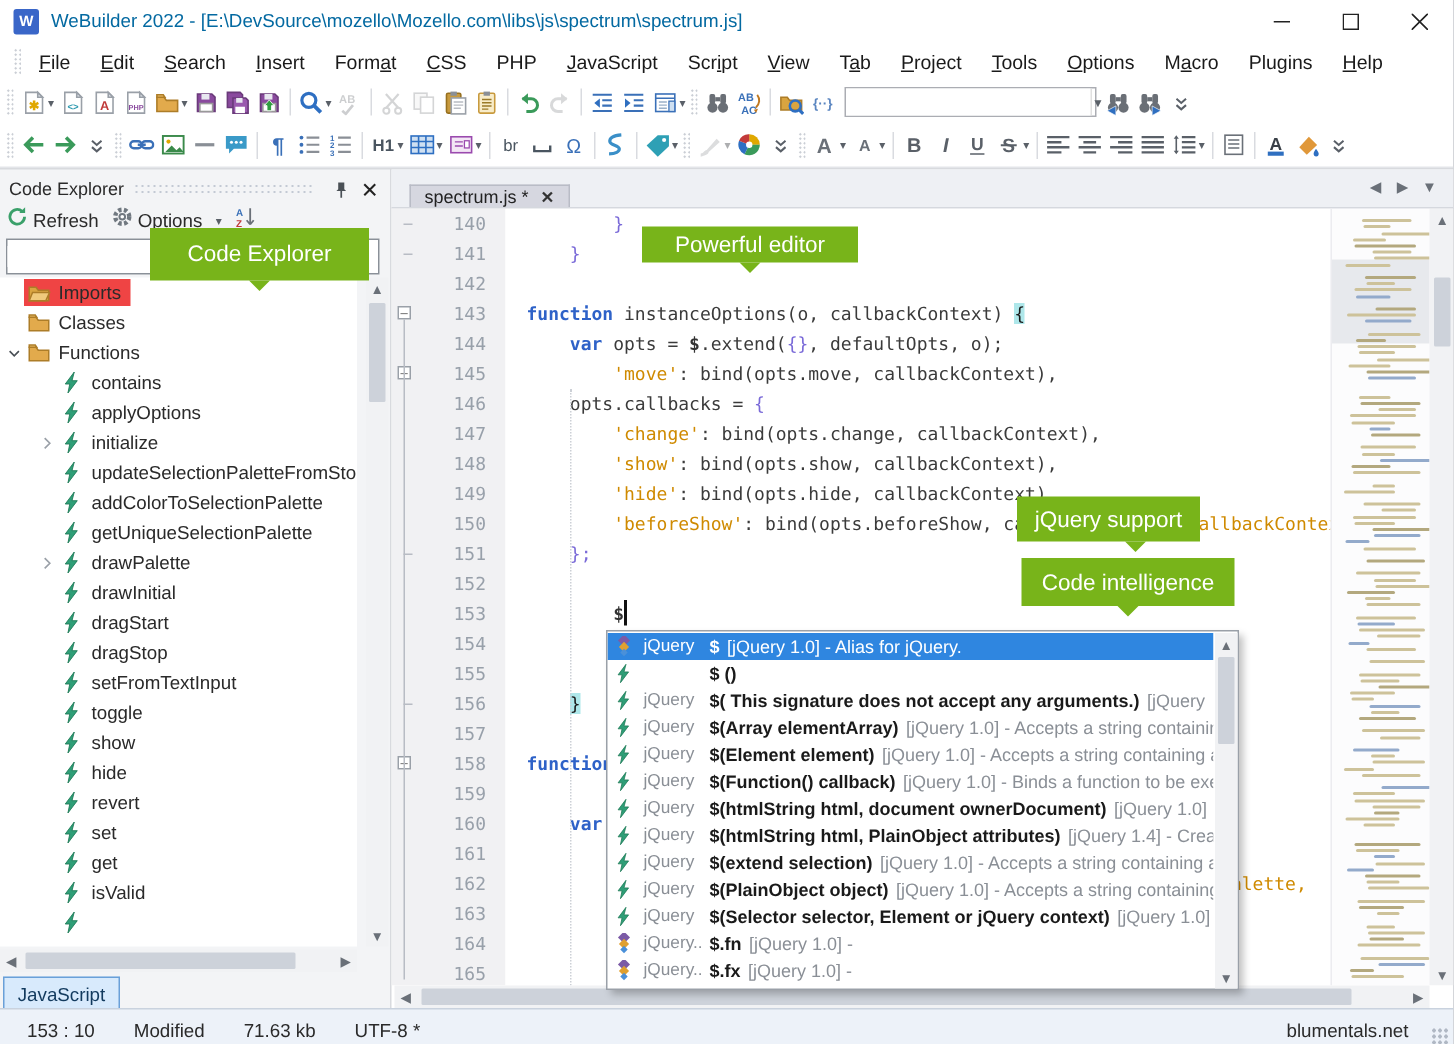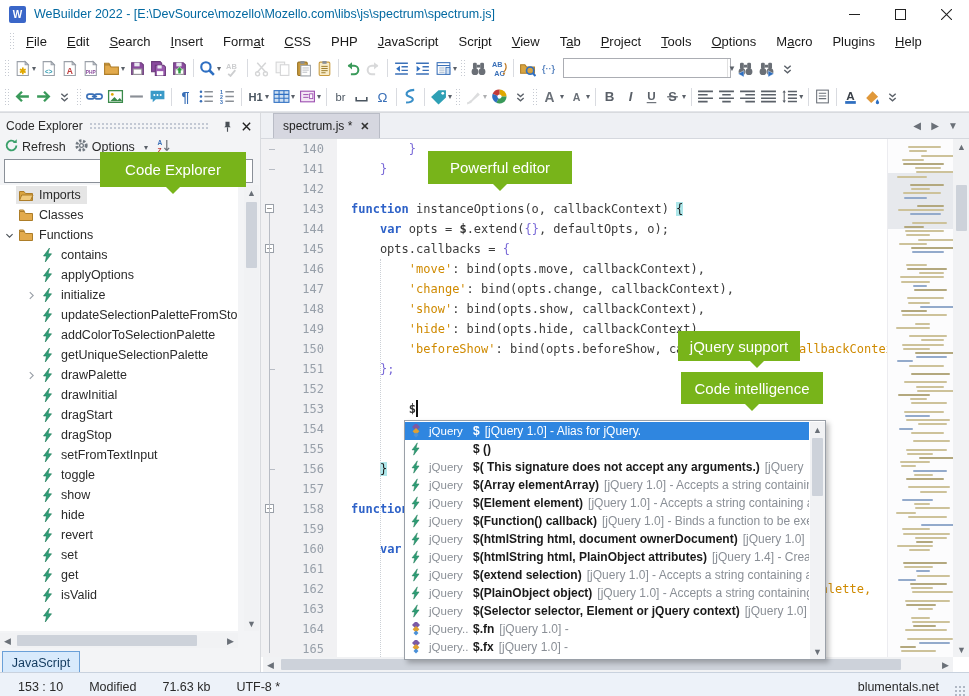--- a/index.html
+++ b/index.html
@@ -45,34 +45,34 @@
   #cetools .lab { font-size:12.5px; color:#2a2a2a; margin:0 8px 0 3px;text-align:right; }
   #cetools svg { width:15px; height:15px; }
   #cesearch { position:absolute; left:4px; top:46px; width:249px; height:24px; background:#fff; border:1px solid #8a9098; display:flex; align-items:center; }
   #cesearch input { flex:1; border:0; outline:0; font-size:12px; padding:0 6px; }
   #cesearch svg { width:14px; height:14px; margin-right:5px; }
   #tree { position:absolute; left:0; top:72px; width:238px; height:446px; background:#fff; overflow:hidden; }
   .trow { height:20px; display:flex; align-items:center; white-space:nowrap; }
   .trow .chev { width:14px; display:flex; justify-content:center; flex:none; }
   .trow .chev svg { width:11px; height:11px; }
   .tinner { display:flex; align-items:center; padding:1px 6px 1px 2px; }
-  .tinner.sel { background:#e5e5e5; }
+  .tinner.sel { background:#ef4444; }
   .trow svg.fico { width:16px; height:16px; flex:none; margin-right:5px; }
   .trow .tl { font-size:12.5px; color:#2a2a2a; }
   .sb { position:absolute; background:#f1f2f4; }
   .sb .ar { position:absolute; color:#6a7078; font-size:9px; width:15px; height:15px; display:flex; align-items:center; justify-content:center; }
   .sb .th { position:absolute; background:#cdd2da; border-radius:1px; }
   #treevs { right:1px; top:72px; width:15px; height:446px; }
   #treehs { left:0; top:520px; width:238px; height:15px; }
   #jstab { position:absolute; left:2px; top:538px; width:78px; height:23px; background:#d8eafc; border:1px solid #6aa0d8; display:flex; align-items:center; justify-content:center; font-size:12.5px; color:#123a5e; }
 
   
   #editor { position:absolute; left:260px; top:112px; width:709px; height:560px; border-top:1px solid #d8dade; border-left:1px solid #d8dade; background:#fff; }
   #tabbar { position:absolute; left:0; top:0; width:709px; height:26px; background:#eef0f4; border-bottom:1px solid #d5d8de; display:flex; align-items:flex-end; }
-  #tab1 { margin-left:12px; height:25px; background:#d6d7e0; border:1px solid #b9bcc6; border-bottom:0; display:flex; align-items:center; padding:0 9px; }
+  #tab1 { margin-left:12px; height:15px; background:#d6d7e0; border:1px solid #b9bcc6; border-bottom:0; display:flex; align-items:center; padding:0 9px; }
   #tab1 .tl { font-size:12px; color:#222; margin-right:8px; white-space:nowrap; }
   #tab1 .x { font-size:11px; color:#333; font-weight:bold; }
   #tabnav { margin-left:auto; display:flex; align-items:center; height:26px; padding-right:8px; }
   #tabnav div { width:18px; text-align:center; color:#6a7078; font-size:10px; }
   #edbody { position:absolute; left:0; top:26px; width:709px; height:518px; overflow:hidden; }
   #gutter { position:absolute; left:0; top:0; width:76px; height:518px; background:#f1f1f3; }
   .gl { height:20px; line-height:20px; font-family:"DejaVu Sans Mono", monospace; font-size:12px; color:#98a0aa; text-align:right; padding-right:13px; position:relative; }
   .foldbox { position:absolute; left:4px; top:5px; width:9px; height:9px; background:#fff; border:1px solid #9aa0a8; font:8px/7px "DejaVu Sans Mono",monospace; color:#555; text-align:center; }
   .foldline { position:absolute; left:8px; width:1px; background:#b8bcc4; }
   .foldtick { position:absolute; left:8px; width:6px; height:1px; background:#b8bcc4; }
@@ -933,22 +933,22 @@
           <div class="gl">164</div>
           <div class="gl">165</div>
           <div class="foldline" style="top: 74px; height: 440px;"></div>
         </div>
       <div id="codepane">
           <div class="cl"><span>        </span><span class="b">}</span></div>
           <div class="cl"><span>    </span><span class="b">}</span></div>
           <div class="cl"></div>
           <div class="cl"><span class="k">function</span><span> instanceOptions(o, callbackContext) </span><span class="h">{</span></div>
           <div class="cl"><span>    </span><span class="k">var</span><span> opts = </span><span class="d">$</span><span>.extend(</span><span class="b">{}</span><span>, defaultOpts, o);</span></div>
+          <div class="cl"><span>        </span><span class="s">'move'</span><span>: bind(opts.move, callbackContext),</span></div>
           <div class="cl"><span>    opts.callbacks = </span><span class="b">{</span></div>
-          <div class="cl"><span>        </span><span class="s">'move'</span><span>: bind(opts.move, callbackContext),</span></div>
           <div class="cl"><span>        </span><span class="s">'change'</span><span>: bind(opts.change, callbackContext),</span></div>
           <div class="cl"><span>        </span><span class="s">'show'</span><span>: bind(opts.show, callbackContext),</span></div>
           <div class="cl"><span>        </span><span class="s">'hide'</span><span>: bind(opts.hide, callbackContext),</span></div>
           <div class="cl"><span>        </span><span class="s">'beforeShow'</span><span>: bind(opts.beforeShow, callbackContext, </span><span class="o">callbackContext),</span></div>
           <div class="cl"><span>    </span><span class="b">};</span></div>
           <div class="cl"></div>
           <div class="cl"><span>        </span><span class="d">$</span></div>
           <div class="cl"></div>
           <div class="cl"><span>        return opts;</span></div>
           <div class="cl"><span>    </span><span class="h">}</span></div>
@@ -1078,21 +1078,21 @@
       <div class="ar" style="right:0;top:0">▶</div>
     </div>
   </div>
 
   <div id="caret"></div>
 
   <div class="callout" style="left:100px;top:152px;width:146px;height:35px">
     <span>Code Explorer</span>
       <span class="tail" style="left:66px"></span>
   </div>
-  <div class="callout" style="left:428px;top:151px;width:144px;height:33px">
+  <div class="callout" style="left:428px;top:151px;width:144px;height:24px">
     <span>Powerful editor</span>
       <span class="tail" style="left:65px"></span>
   </div>
   <div class="callout" style="left:678px;top:331px;width:122px;height:30px">
     <span>jQuery support</span>
       <span class="tail" style="left:72px"></span>
   </div>
   <div class="callout" style="left:681px;top:372px;width:142px;height:32px">
     <span>Code intelligence</span>
       <span class="tail" style="left:64px"></span>

